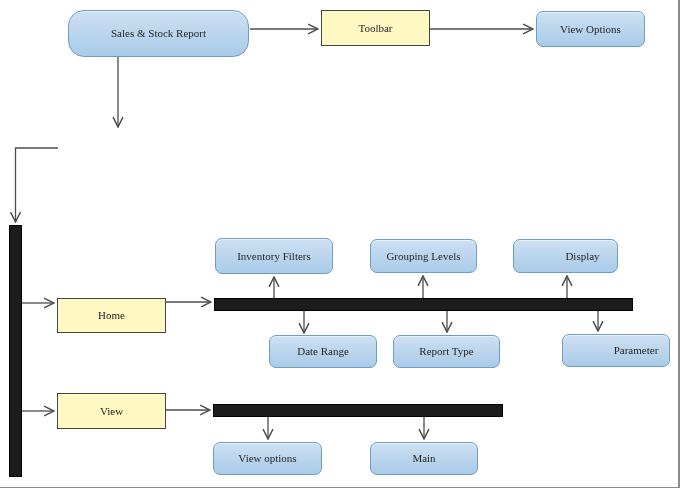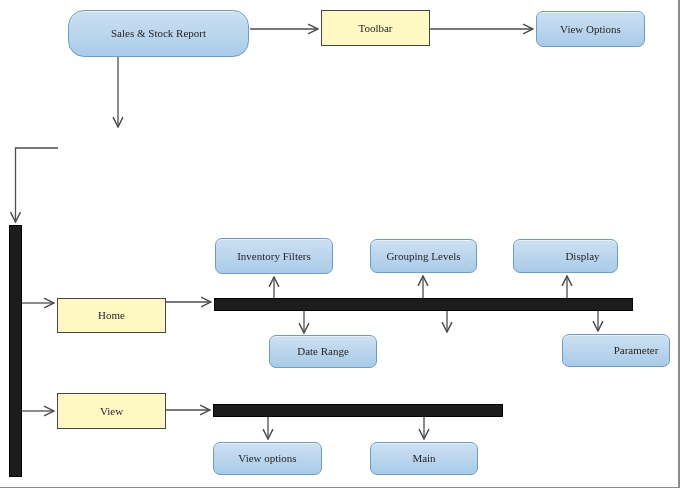--- a/index.html
+++ b/index.html
@@ -85,20 +85,21 @@
   <div class="node node-white" style="left:57px;top:393px;width:109px;height:36px;">View</div>
 
   <div class="node node-blue" style="left:215px;top:238px;width:118px;height:36px;">Inventory Filters</div>
 
   <div class="node node-blue" style="left:370px;top:239px;width:107px;height:34px;">Grouping Levels</div>
 
   <div class="node node-blue" style="left:513px;top:239px;width:105px;height:34px;padding-left:34px;">Display</div>
 
   <div class="node node-blue" style="left:249px;top:335px;width:108px;height:33px;margin-left:20px;">Date Range</div>
 
+  <div class="node node-blue" style="left:393px;top:335px;width:107px;height:33px;">Report Type</div>
 
   <div class="node node-blue" style="left:562px;top:334px;width:108px;height:33px;padding-left:40px;">Parameter</div>
 
   <div class="node node-blue" style="left:213px;top:442px;width:109px;height:33px;">View options</div>
 
   <div class="node node-blue" style="left:370px;top:442px;width:108px;height:33px;">Main</div>
 
 </div>
 
 </body></html>

